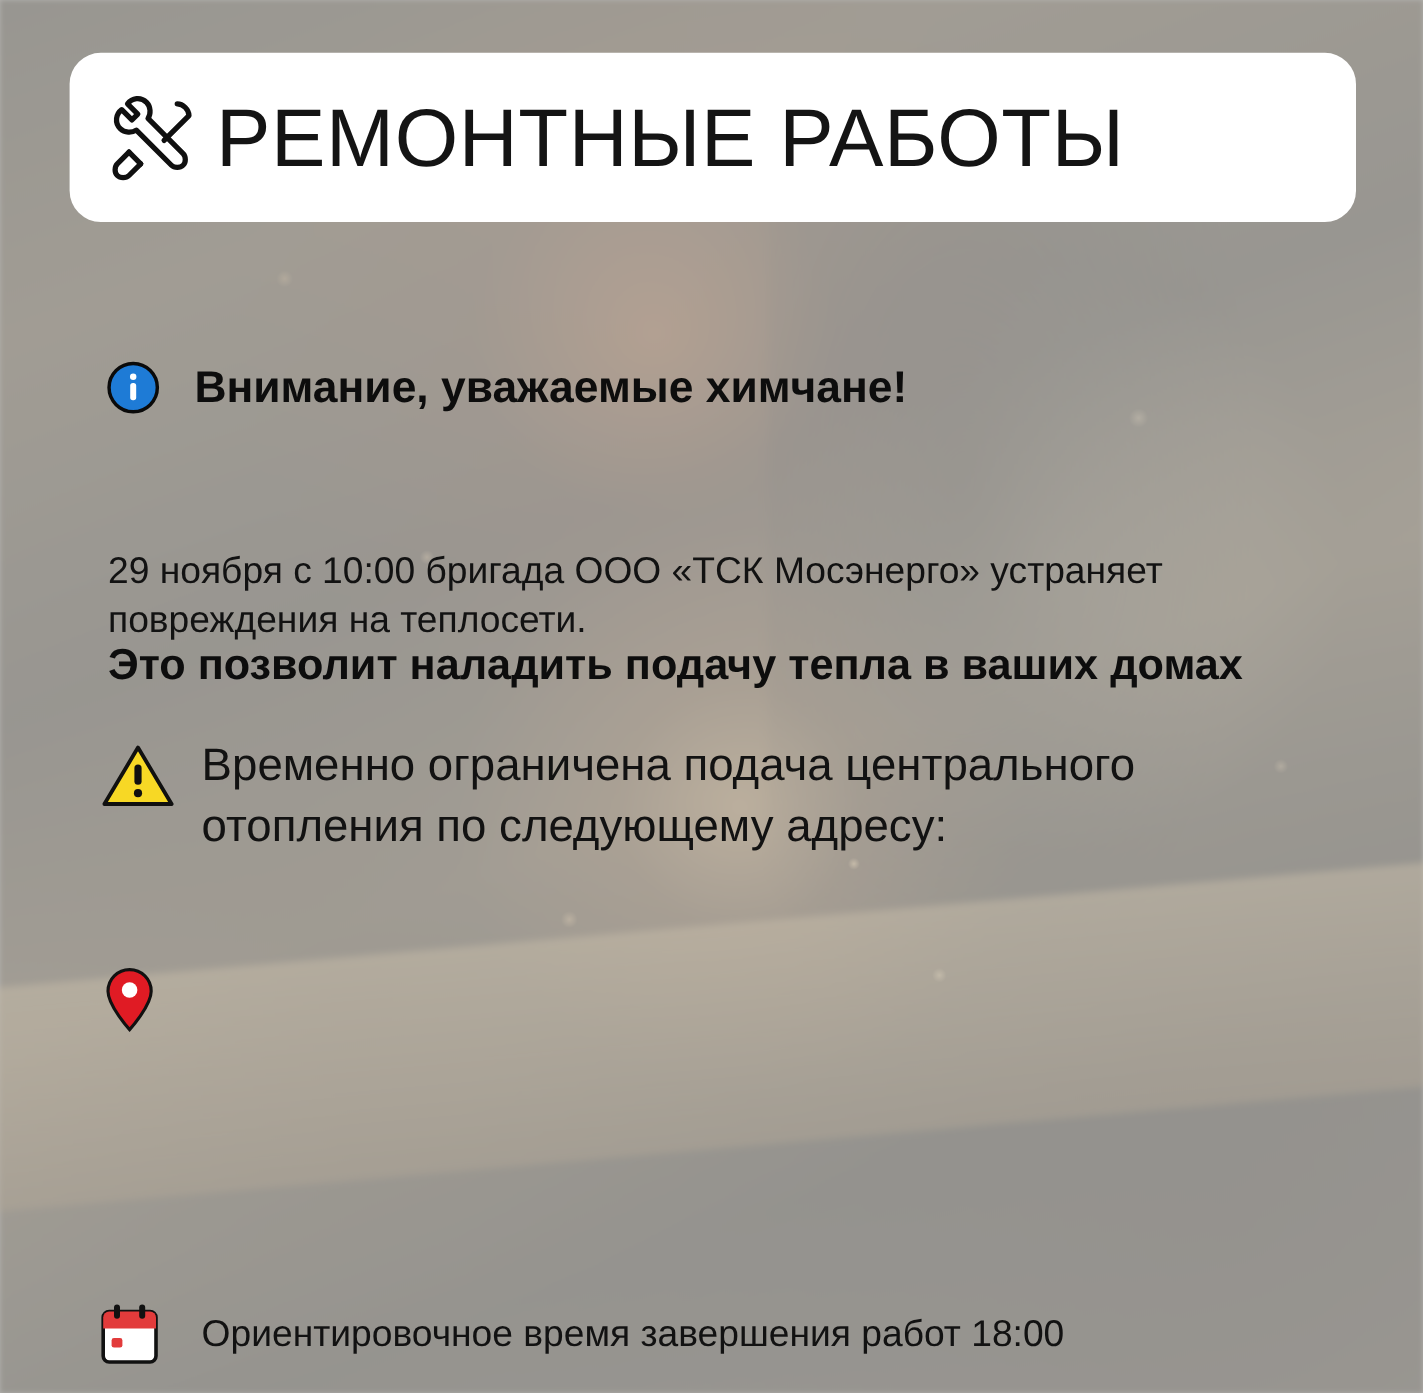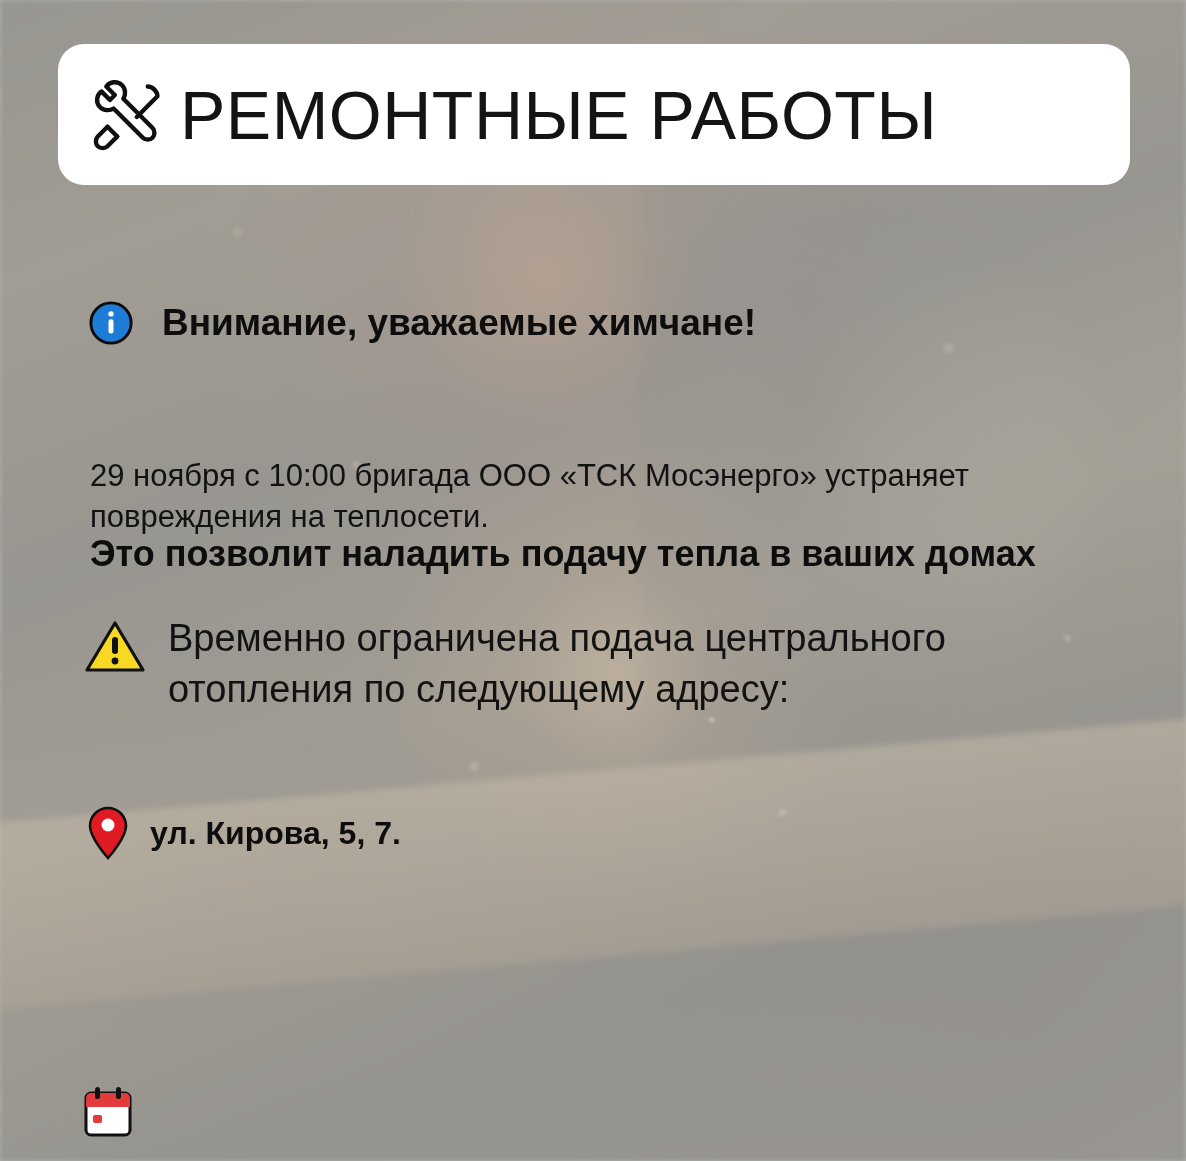--- a/index.html
+++ b/index.html
@@ -241,27 +241,27 @@
         <circle cx="31" cy="42" r="3.4" fill="#101010"></circle>
       </svg>
       <div class="warn-text">Временно ограничена подача центрального отопления по следующему адресу:</div>
     </div>
 
     <div class="row addr-row">
       <svg class="pin-icon" viewBox="0 0 44 56">
         <path d="M22 3 C12 3 4 11 4 21 C4 33 22 53 22 53 C22 53 40 33 40 21 C40 11 32 3 22 3 Z" fill="#e01b24" stroke="#111111" stroke-width="2.6"></path>
         <circle cx="22" cy="20" r="6.5" fill="#ffffff"></circle>
       </svg>
-      <div class="addr-text">ул. Кирова, 5, 7.</div>
     </div>
 
     <div class="row finish-row">
       <svg class="cal-icon" viewBox="0 0 52 54">
         <rect x="4" y="8" width="44" height="42" rx="5" fill="#ffffff" stroke="#111111" stroke-width="3"></rect>
         <path d="M4 13 a5 5 0 0 1 5 -5 h34 a5 5 0 0 1 5 5 v9 H4 Z" fill="#e23b3b"></path>
         <rect x="13" y="2" width="5" height="12" rx="2.5" fill="#111111"></rect>
         <rect x="34" y="2" width="5" height="12" rx="2.5" fill="#111111"></rect>
         <rect x="11" y="30" width="9" height="8" rx="2" fill="#e23b3b"></rect>
       </svg>
+      <div class="finish-text">Ориентировочное время завершения работ 18:00</div>
     </div>
 
   </div>
 </div>
 
 </body></html>

